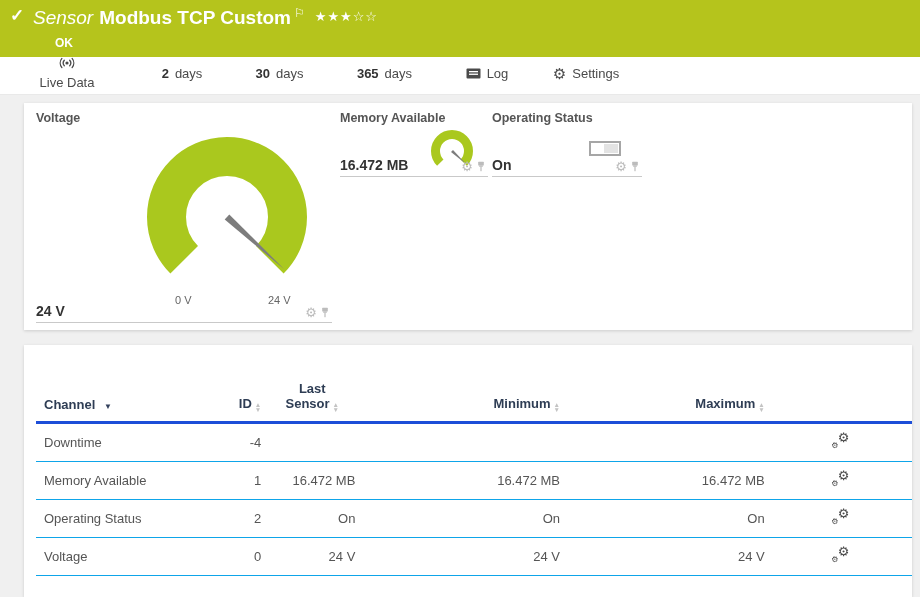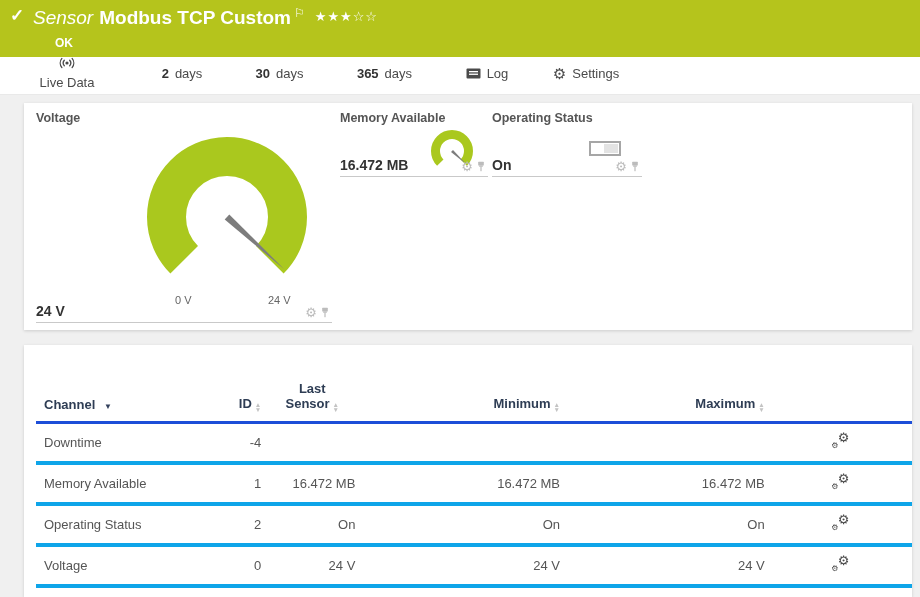--- a/index.html
+++ b/index.html
@@ -57,21 +57,21 @@
     border:2px solid #a6a6a6; background:#fff; }
   .toggle-knob { position:absolute; right:1px; top:1px; width:14px; height:9px; background:#e3e3e3; }
 
   
   table { border-collapse:collapse; font-size:13px; table-layout:fixed; width:876px; }
   th { font-weight:700; color:#2e3d54; padding:0 4px 9px 4px; vertical-align:bottom;
       border-bottom:3px solid #1d4ed8; cursor:pointer; }
   col.c-channel { width:160px; } col.c-id { width:64px; } col.c-last { width:92px; }
   col.c-min { width:200px; } col.c-max { width:200px; } col.c-gear { width:140px; }
   th.al { text-align:left; padding-left:8px; } th.ar { text-align:right; } th.ac { text-align:center; }
-  td { padding:9px 4px; color:#555; border-bottom:4px solid #0ea5e9; }
+  td { padding:9px 4px; color:#555; border-bottom:1px solid #0ea5e9; }
   td.al { text-align:left; padding-left:8px; } td.ar { text-align:right; } td.ac { text-align:center; }
   .sort { display:inline-flex; flex-direction:column; margin-left:3px; vertical-align:1px; }
   .sort span { font-size:6.5px; line-height:4.5px; color:#c3c3c3; }
   .sort-active { font-size:8px; color:#33415c; margin-left:5px; }
   .chgears { position:relative; display:inline-block; width:18px; height:16px; cursor:pointer; }
   .chgears .g1 { position:absolute; right:0; top:-2px; font-size:13px; color:#4a4a4a; line-height:1; }
   .chgears .g2 { position:absolute; left:0; bottom:-1px; font-size:8px; color:#4a4a4a; line-height:1; }
 
   svg { display:block; }
 </style>

